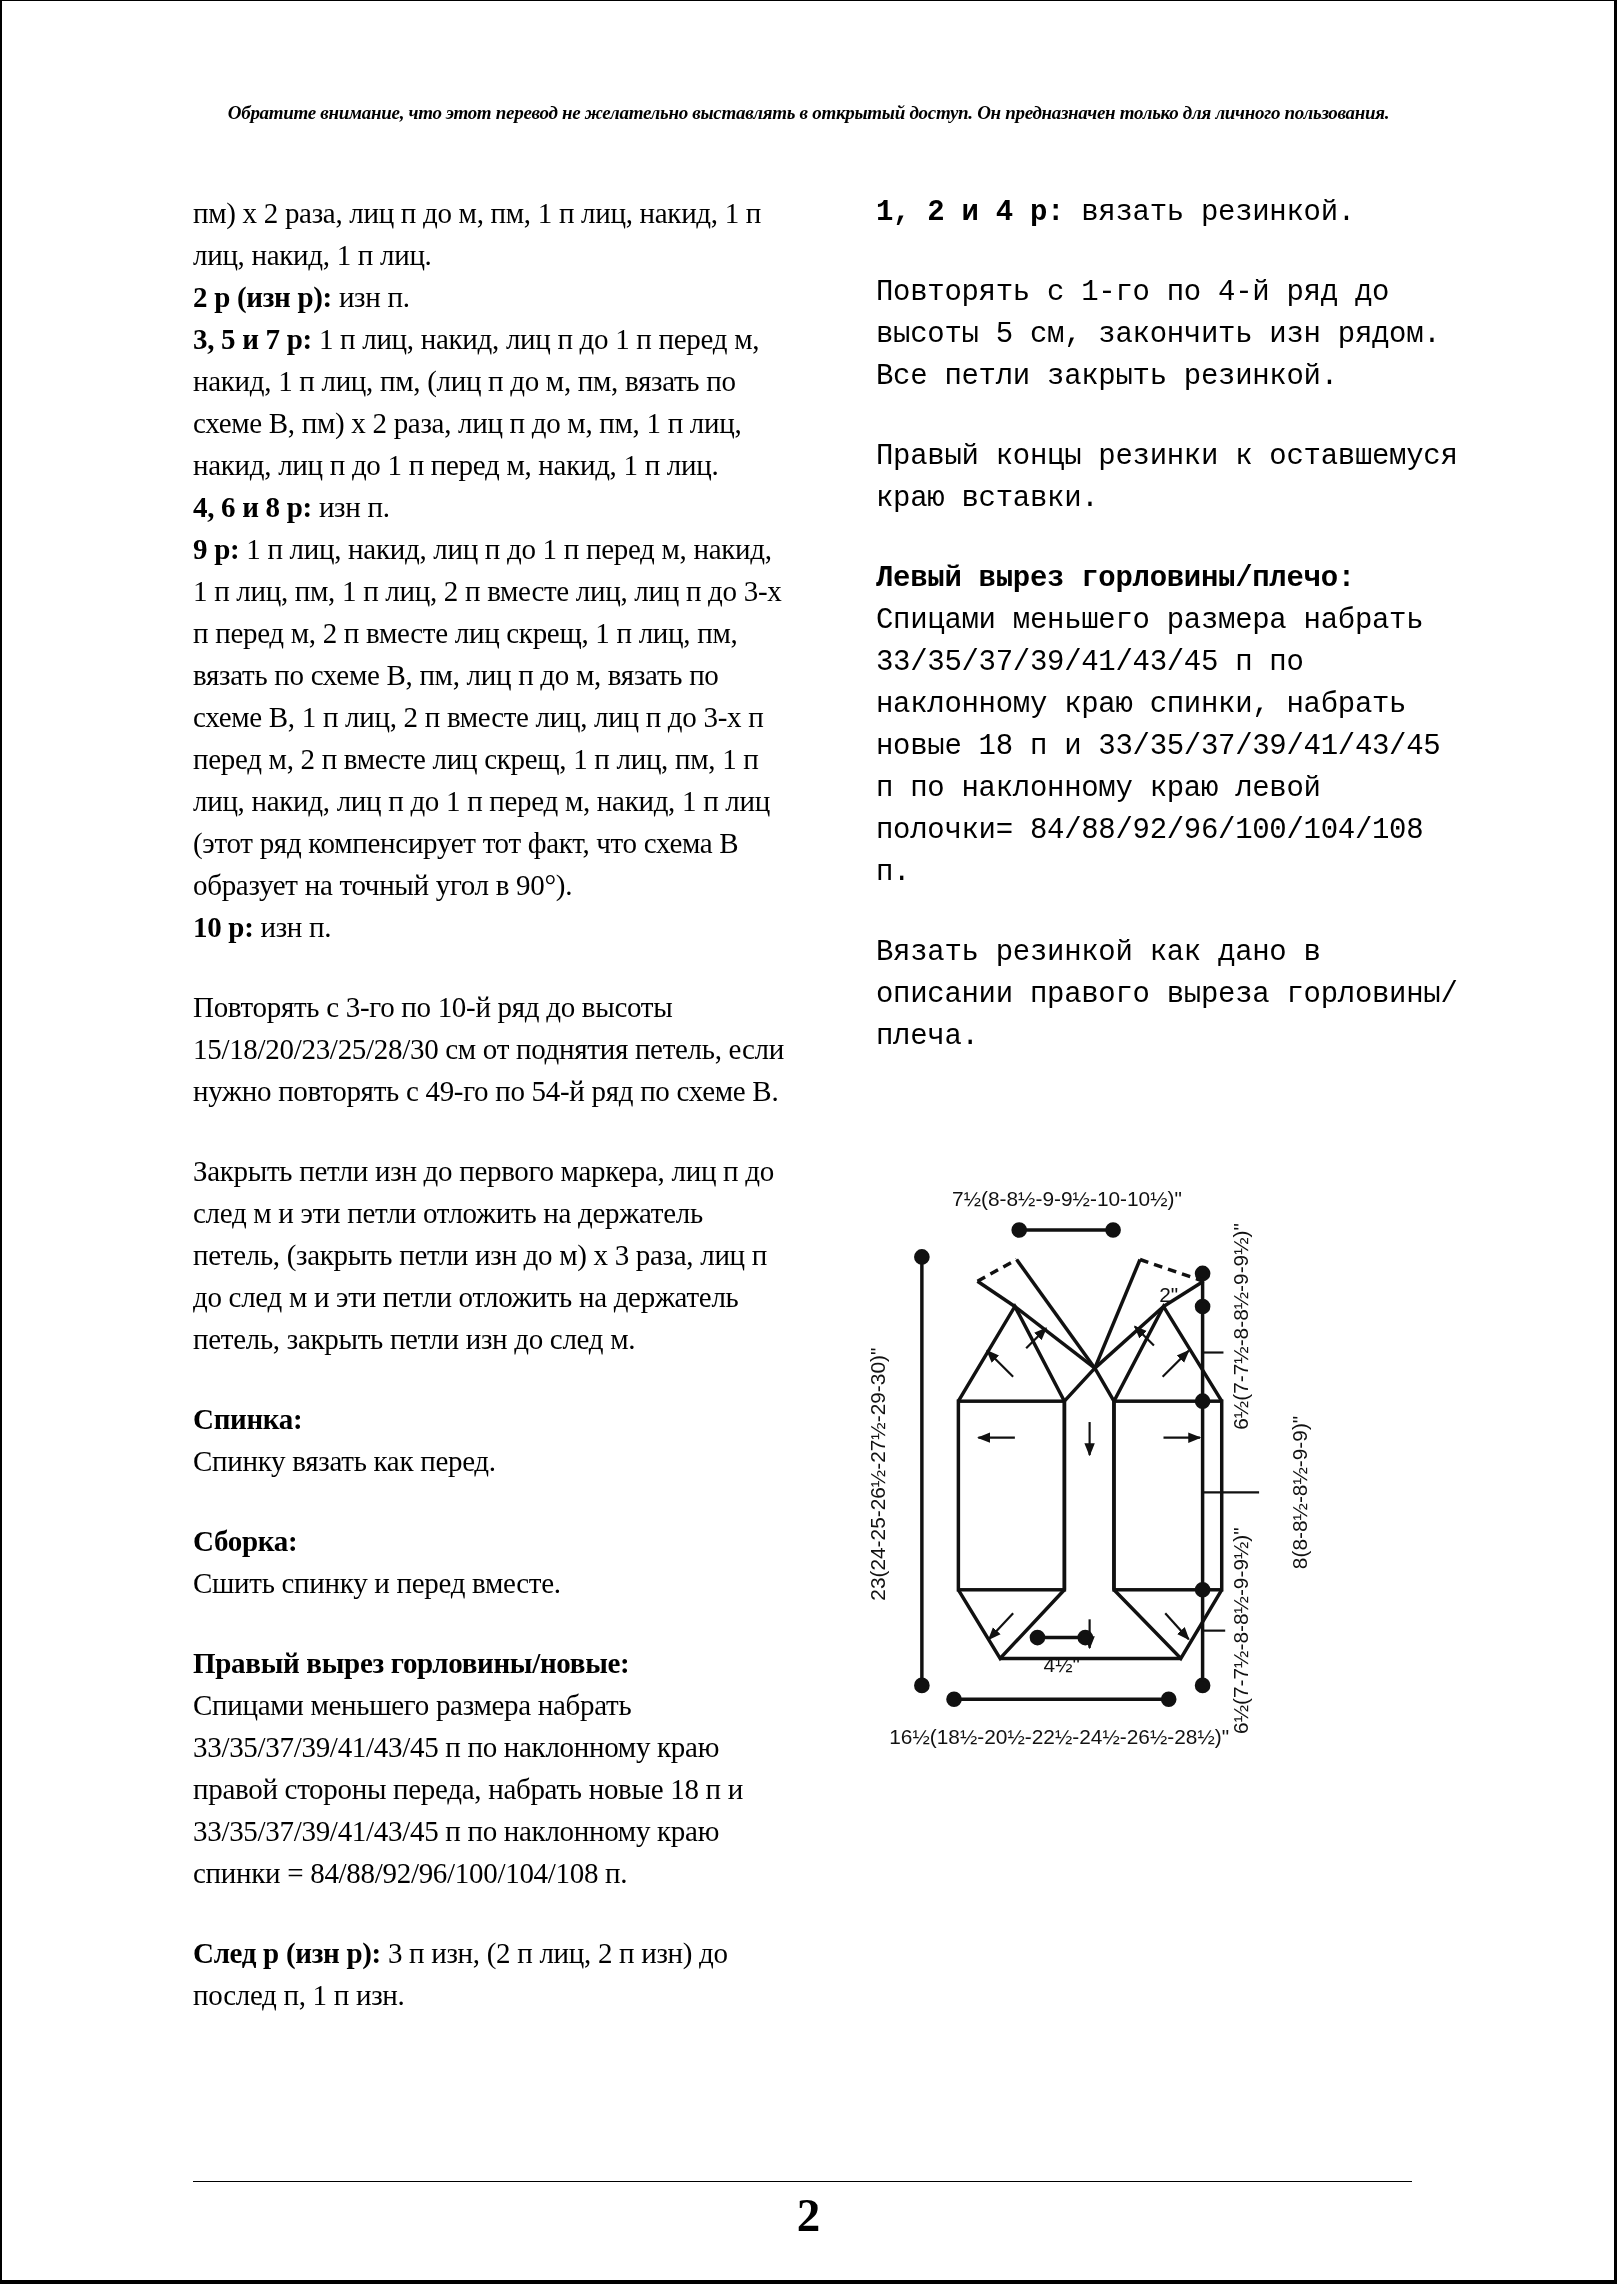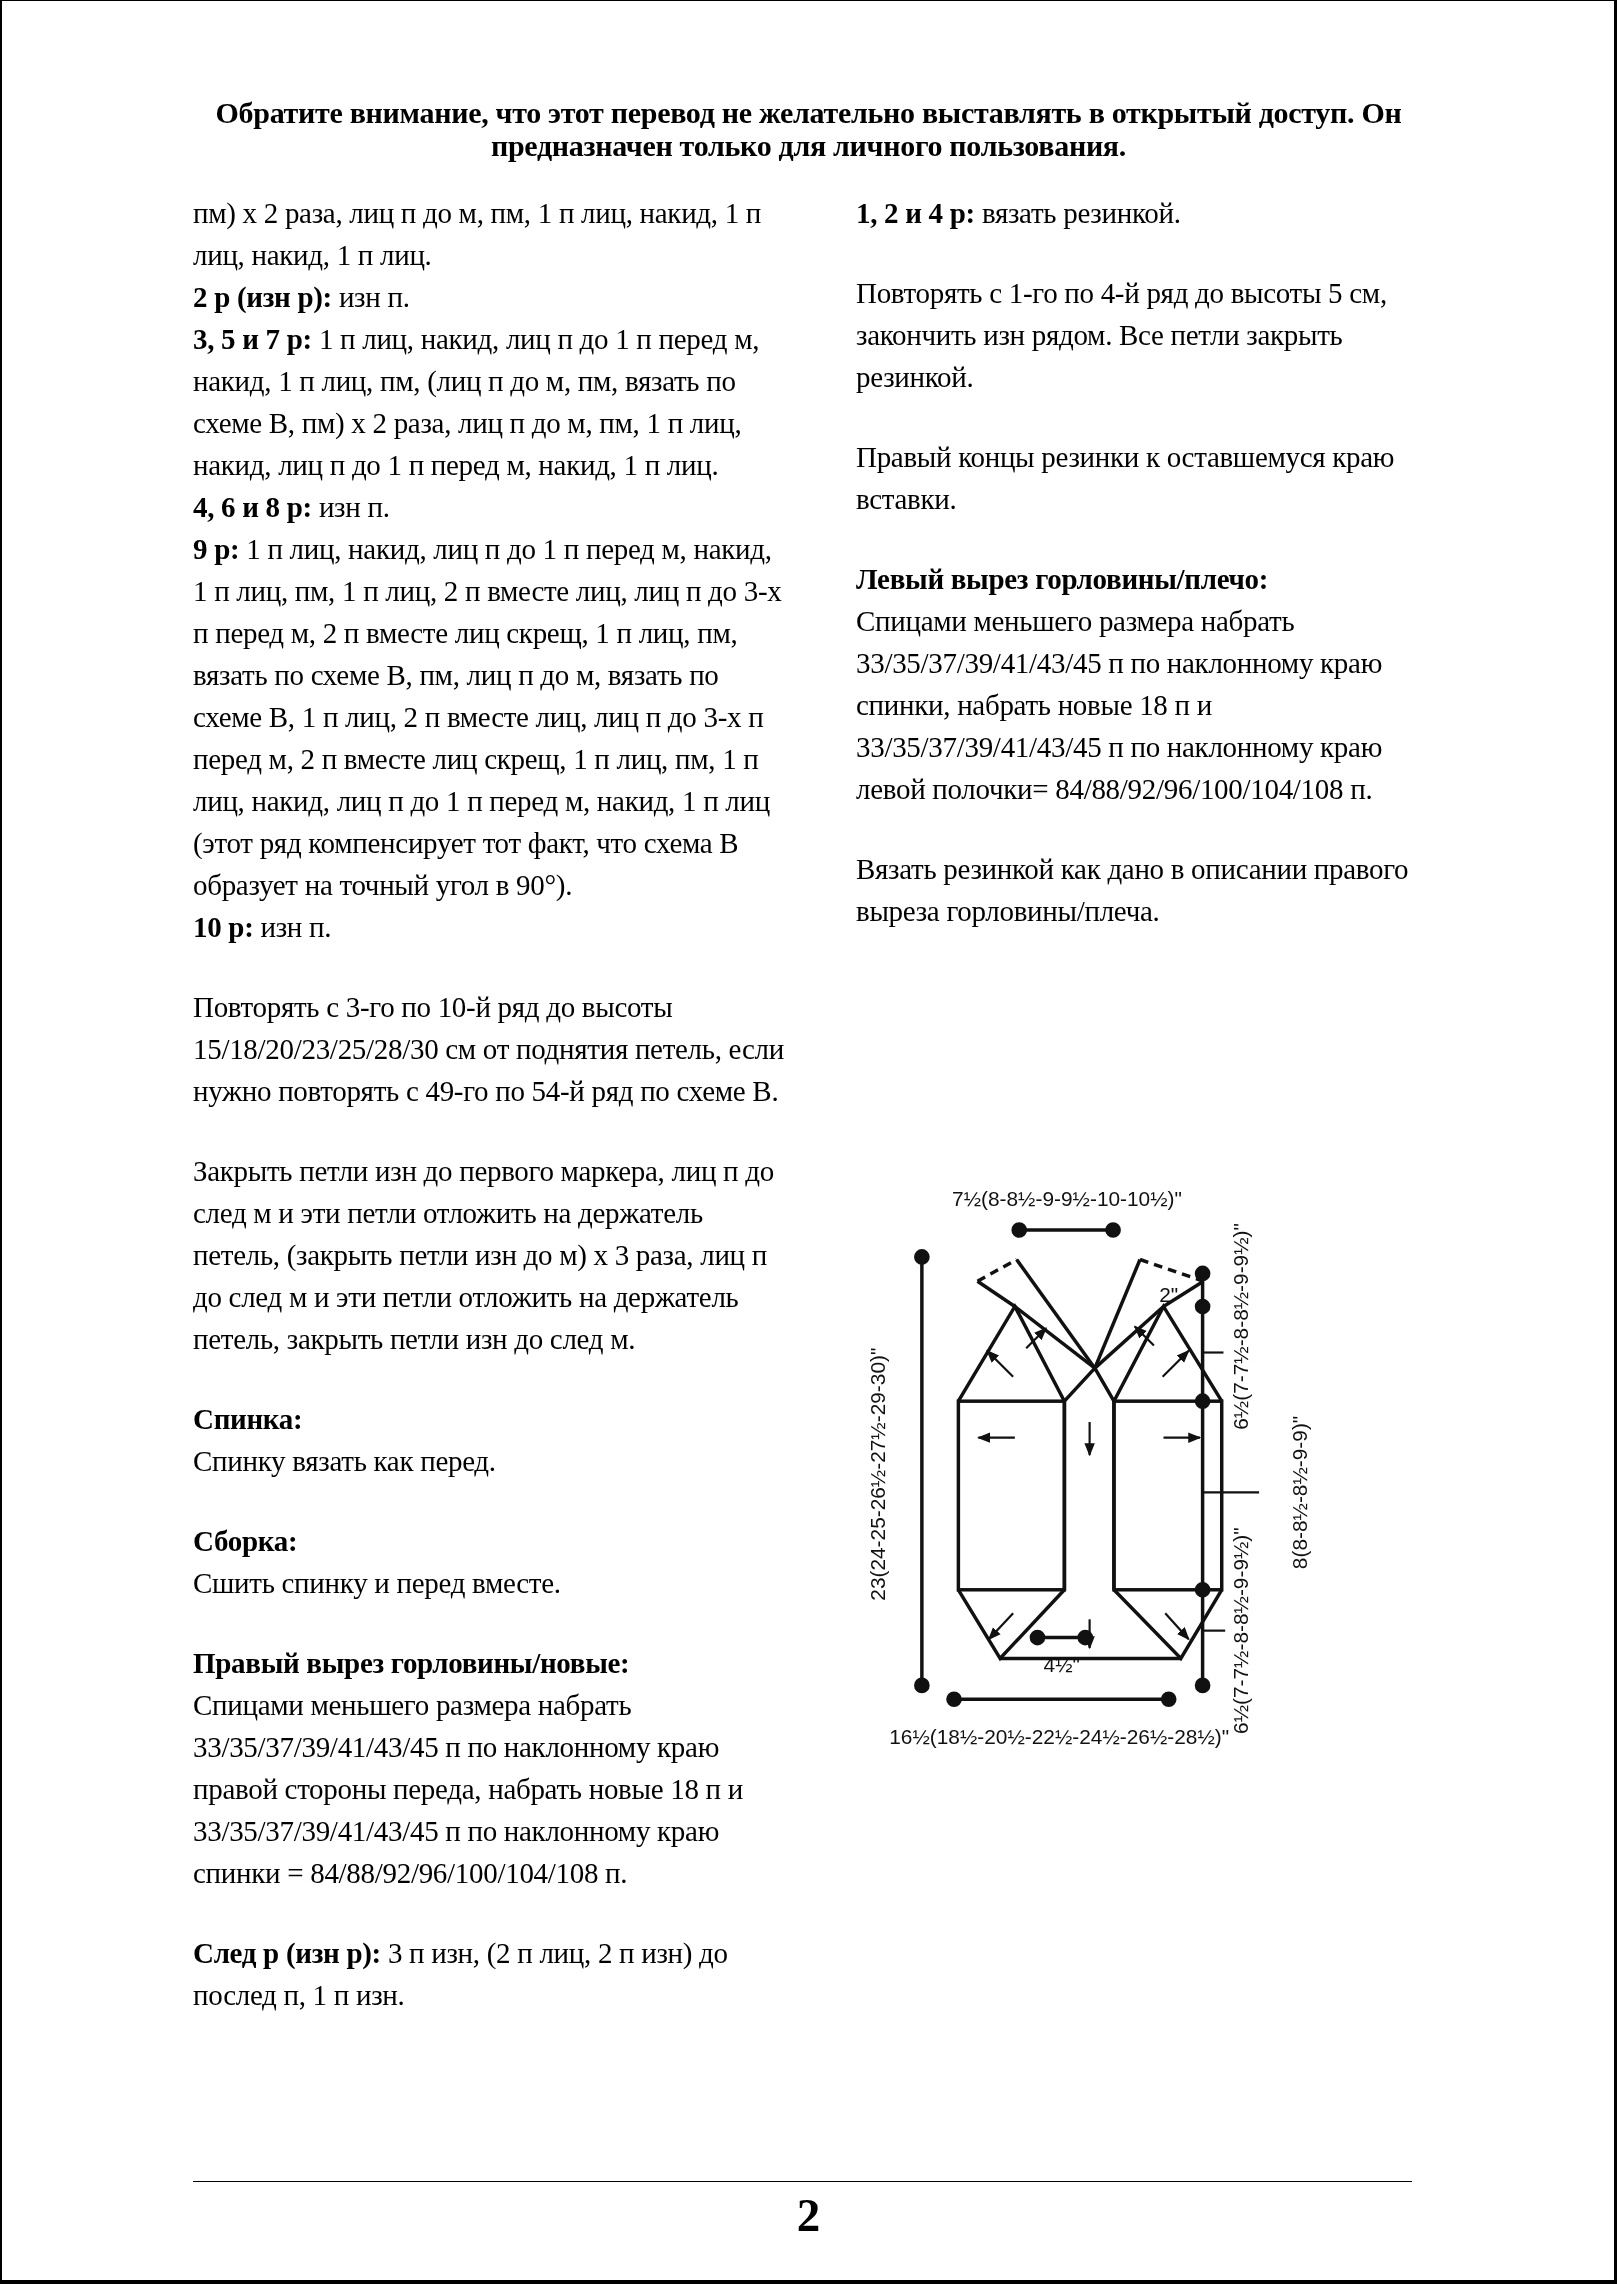--- a/index.html
+++ b/index.html
@@ -7,29 +7,29 @@
       width: 1617px; height: 2284px; position: relative; overflow: hidden;
       font-family: "Liberation Serif", "DejaVu Serif", serif; color: #000;
     }
     .page-frame {
       position: absolute; left: 0; top: 0; width: 1617px; height: 2284px;
       box-sizing: border-box; border-left: 2.6px solid #000; border-top: 1.7px solid #000;
       border-right: 3.5px solid #000; border-bottom: 4.3px solid #000;
     }
     .notice {
       position: absolute; left: 191px; top: 96px; width: 1235px;
-      text-align: center; font-weight: bold;
-      font-size: 30px; line-height: 33px; letter-spacing: -0.3px;
+      text-align: center; font-style: italic; font-weight: bold;
+      font-size: 19px; line-height: 33px; letter-spacing: -0.3px;
     }
     .col {
       position: absolute; top: 192px; width: 591px;
       font-size: 29px; line-height: 42px; letter-spacing: -0.3px;
     }
     .col.left { left: 193px; }
-    .col.right { left: 856px; }
+    .col.right { left: 876px; font-family: Liberation Mono, monospace; }
     .col p { margin: 0; }
     .col .gap { height: 38px; }
     .col b { font-weight: bold; }
     .diagram {
       position: absolute; left: 848px; top: 1161px; width: 591px; height: 609px;
     }
     .diagram svg { width: 591px; height: 609px; display: block; }
     .dim-text { font-family: "Liberation Sans", "DejaVu Sans", sans-serif; font-size: 24px; fill: #111; }
     .footer-rule {
       position: absolute; left: 193px; top: 2181px; width: 1219px; height: 0;

